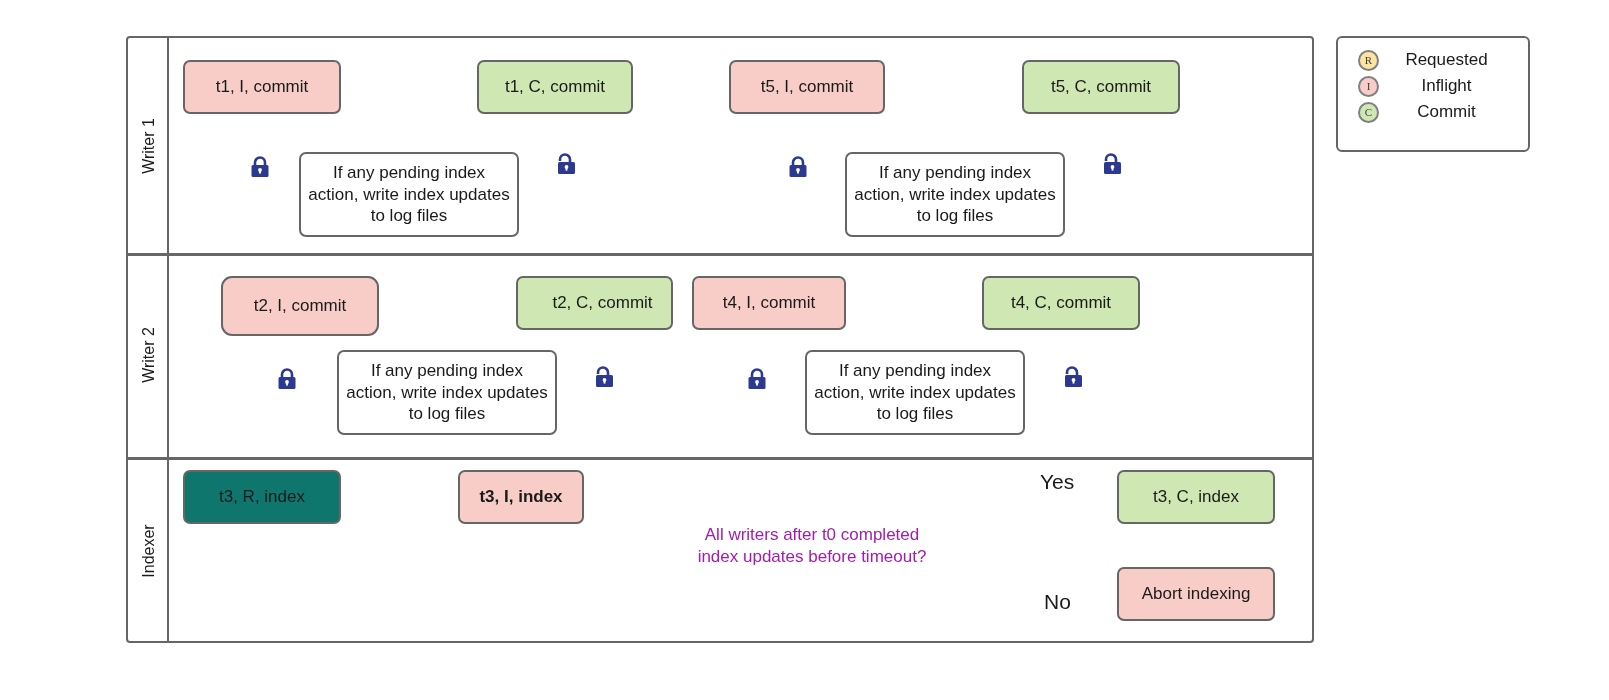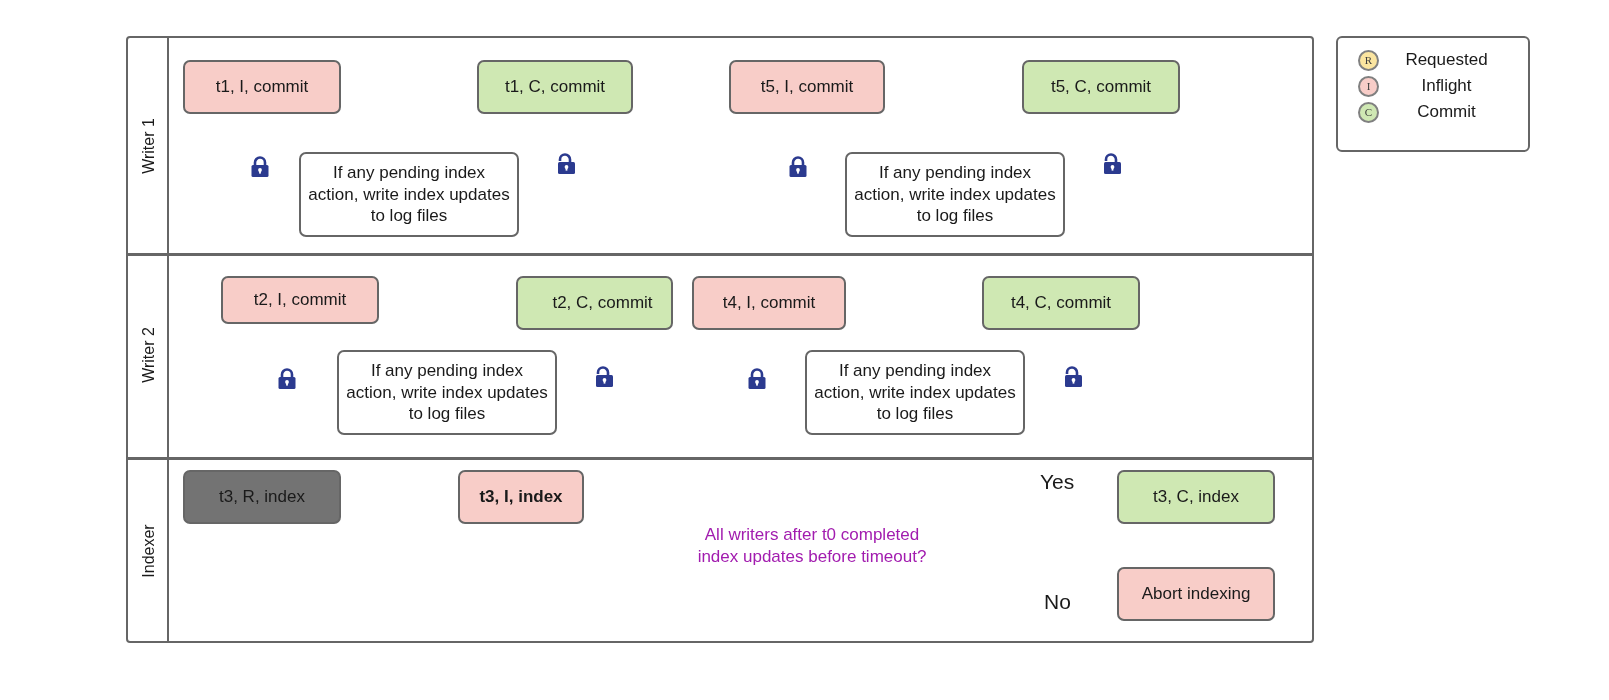--- a/index.html
+++ b/index.html
@@ -59,21 +59,21 @@
     justify-content: center;
     text-align: center;
     font-size: 17px;
     color: #1a1a1a;
     line-height: 1.28;
     padding: 2px 6px;
     font-family: "Liberation Sans", sans-serif;
   }
   .node.inflight { background: #f8cdc8; }
   .node.commit   { background: #cfe8b3; }
-  .node.requested{ background: #737373; }
+  .node.requested{ background: #0f766e; }
   .node.plain    { background: #ffffff; }
 
   .diamond-label {
     position: absolute;
     display: flex; align-items: center; justify-content: center;
     text-align: center;
     font-size: 17px; color: #a21caf; line-height: 1.28;
     font-family: "Liberation Sans", sans-serif;
     pointer-events: none;
   }
@@ -235,21 +235,21 @@
   </div>
   <div class="lock" style="left:1100px; top:152px;">
     <svg viewBox="0 0 22 24" width="22" height="24">
       <path d="M16 10 V7.5 A5 5 0 0 0 6 7.5 V9" fill="none" stroke="#2b3a8f" stroke-width="2.6"></path>
       <rect x="4" y="10" width="17" height="12" rx="1.5" fill="#2b3a8f"></rect>
       <circle cx="12.5" cy="15" r="1.9" fill="#ffffff"></circle>
       <rect x="11.6" y="15" width="1.8" height="3.6" fill="#ffffff"></rect>
     </svg>
   </div>
 
-  <div class="node inflight" style="left:221px; top:276px; width:158px; height:48px;">t2, I, commit</div>
+  <div class="node inflight" style="left:221px; top:276px; width:158px; height:60px;border-radius:11px;">t2, I, commit</div>
 
   <div class="node commit" style="left:516px; top:276px; width:157px; height:54px;padding-left:22px;">t2, C, commit</div>
 
   <div class="node inflight" style="left:692px; top:276px; width:154px; height:54px;">t4, I, commit</div>
 
   <div class="node commit" style="left:982px; top:276px; width:158px; height:54px;">t4, C, commit</div>
 
   <div class="node plain" style="left:337px; top:350px; width:220px; height:85px;">If any pending index action, write index updates to log files</div>
 
   <div class="node plain" style="left:805px; top:350px; width:220px; height:85px;">If any pending index action, write index updates to log files</div>

